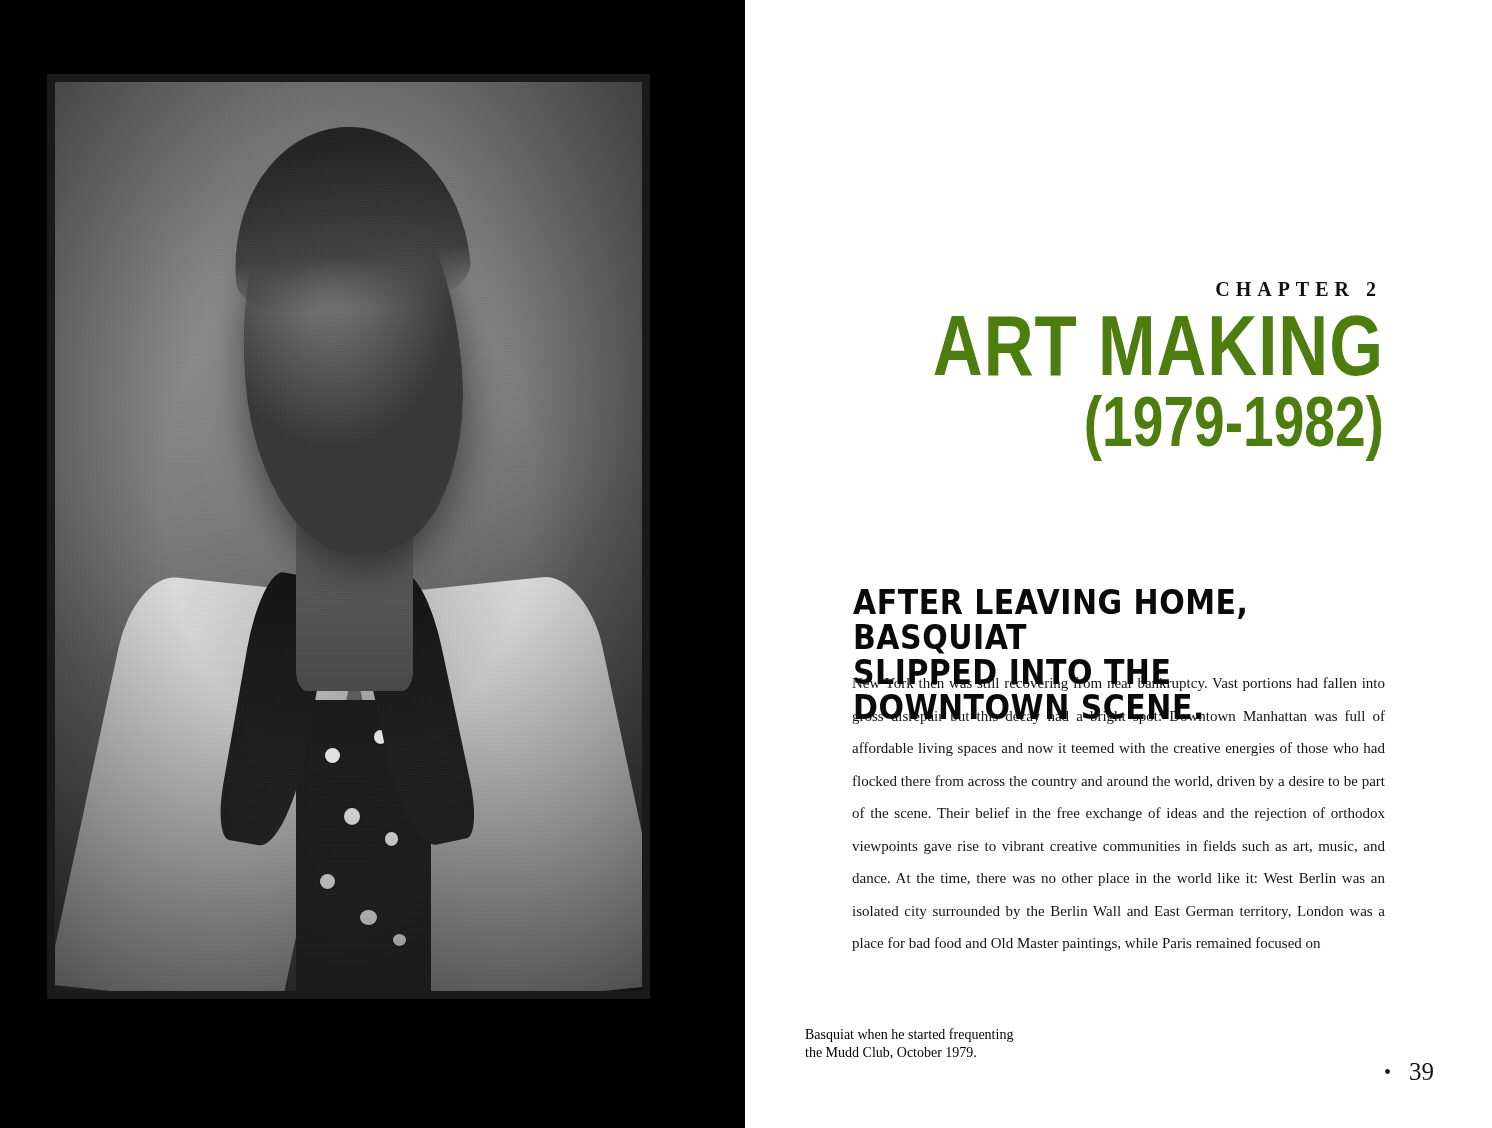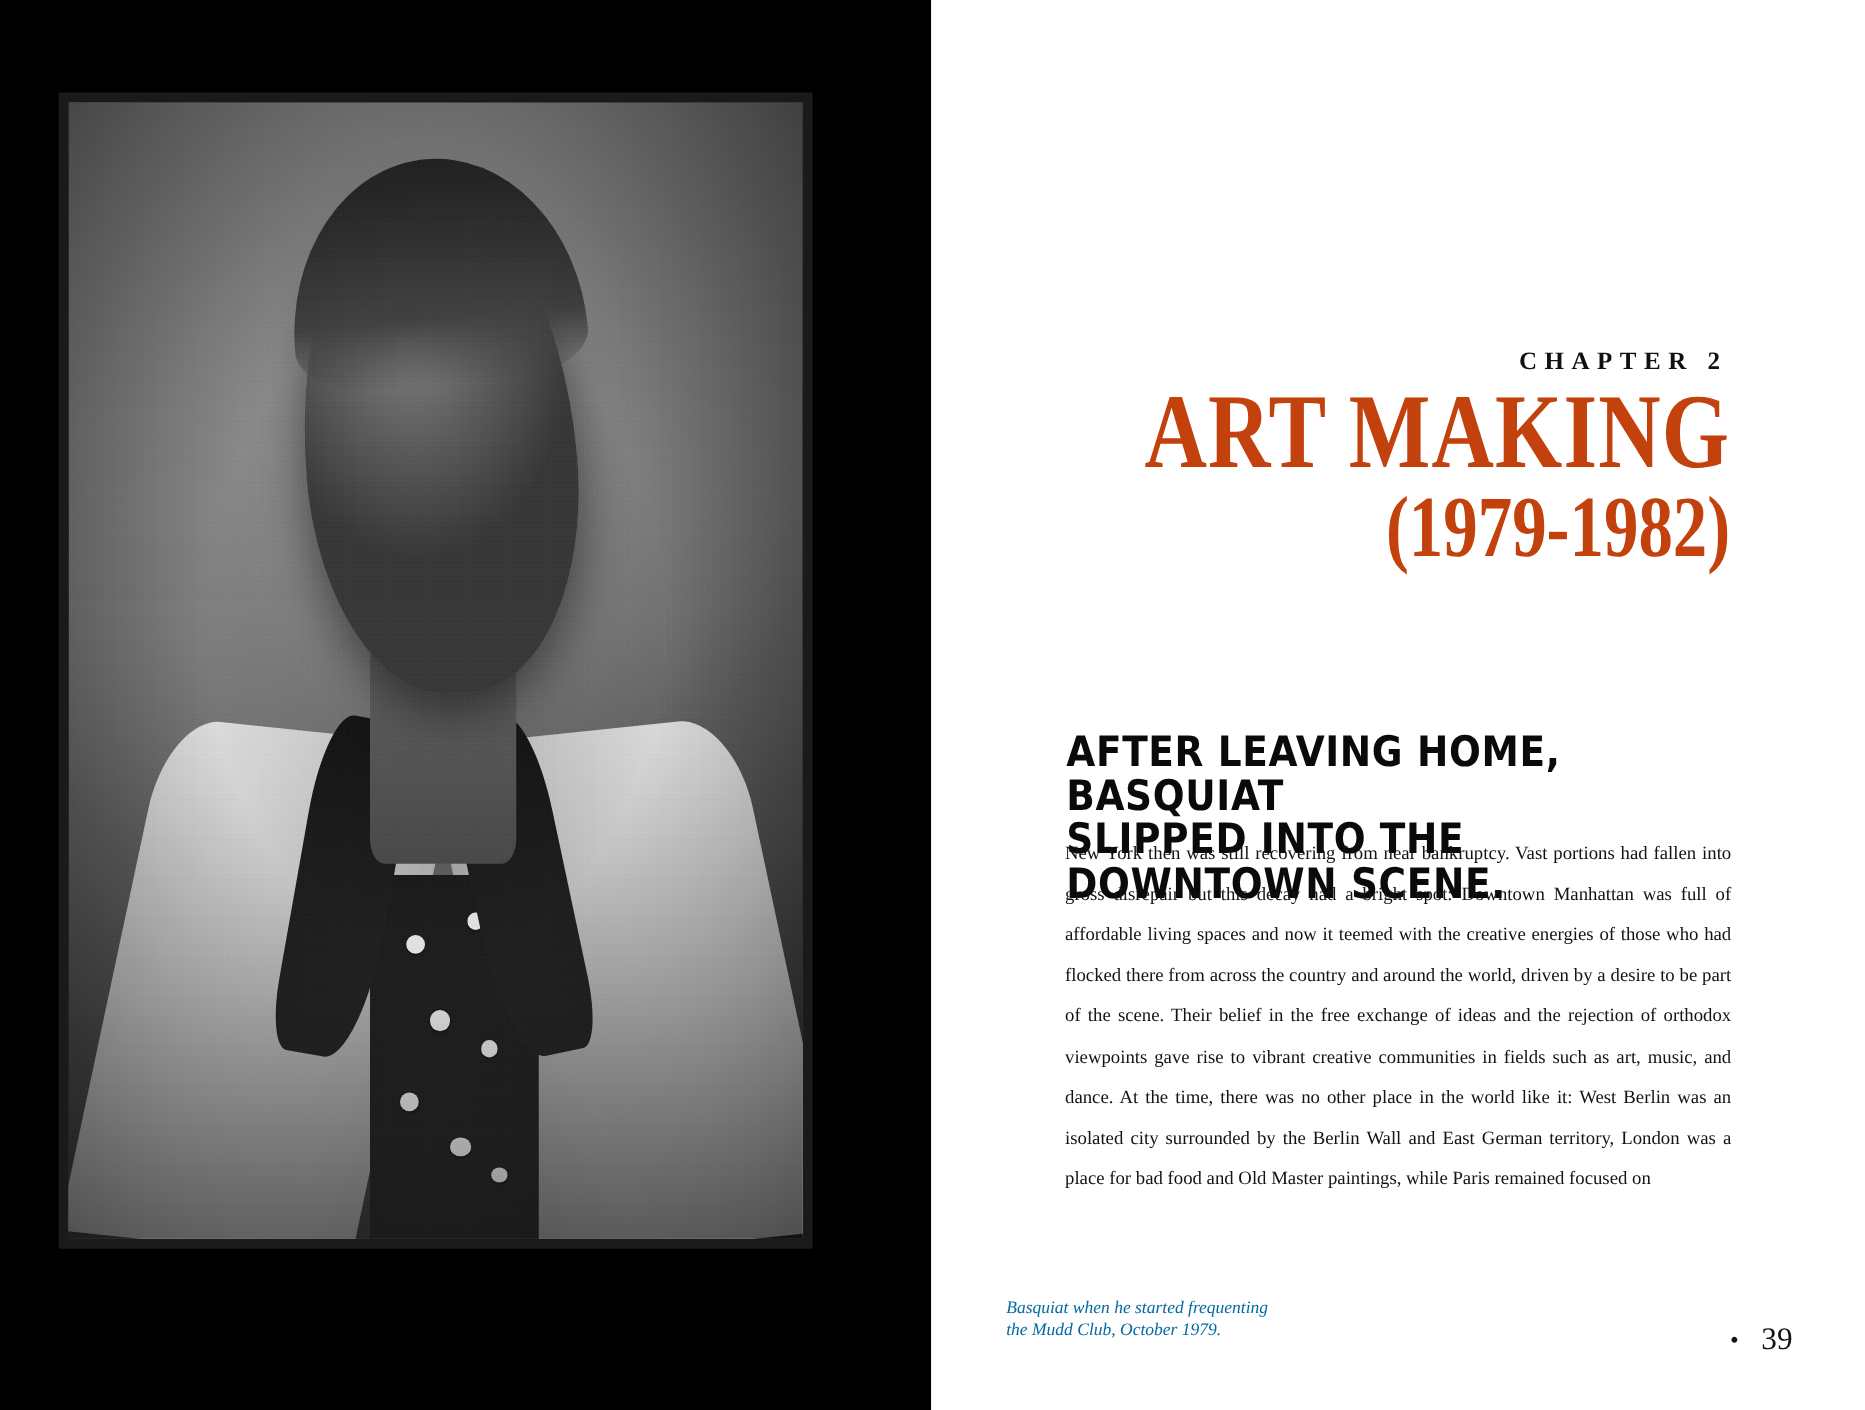--- a/index.html
+++ b/index.html
@@ -160,23 +160,23 @@
     font-size: 20px;
     letter-spacing: 6px;
     color: #111;
     text-align: right;
   }
   .chapter-title {
     position: absolute;
     right: 108px;
     top: 318px;
     text-align: right;
-    font-family: Liberation Serif, serif;
+    font-family: Liberation Sans, sans-serif;
     font-weight: bold;
-    color: #c2410c;
+    color: #4d7c0f;
     line-height: 0.92;
   }
   .chapter-title .line1 {
     font-size: 72px;
     letter-spacing: 1px;
     transform: scaleY(1.18) scaleX(0.96);
     transform-origin: right bottom;
     display: block;
   }
   .chapter-title .line2 {
@@ -209,27 +209,26 @@
     font-family: "Liberation Serif", serif;
     font-size: 15px;
     line-height: 32.5px;
     color: #15120f;
     text-align: justify;
     text-justify: inter-word;
   }
   .caption {
     position: absolute;
     left: 60px;
-    bottom: 54px;
+    bottom: 66px;
     width: 320px;
     font-family: "Liberation Serif", serif;
-    font-style: italic;
     font-size: 14px;
     line-height: 18px;
-    color: #0369a1;
+    color: #000000;
   }
   .folio {
     position: absolute;
     right: 58px;
     bottom: 42px;
     display: flex;
     align-items: center;
     gap: 18px;
     font-family: "Liberation Serif", serif;
     font-size: 25px;

